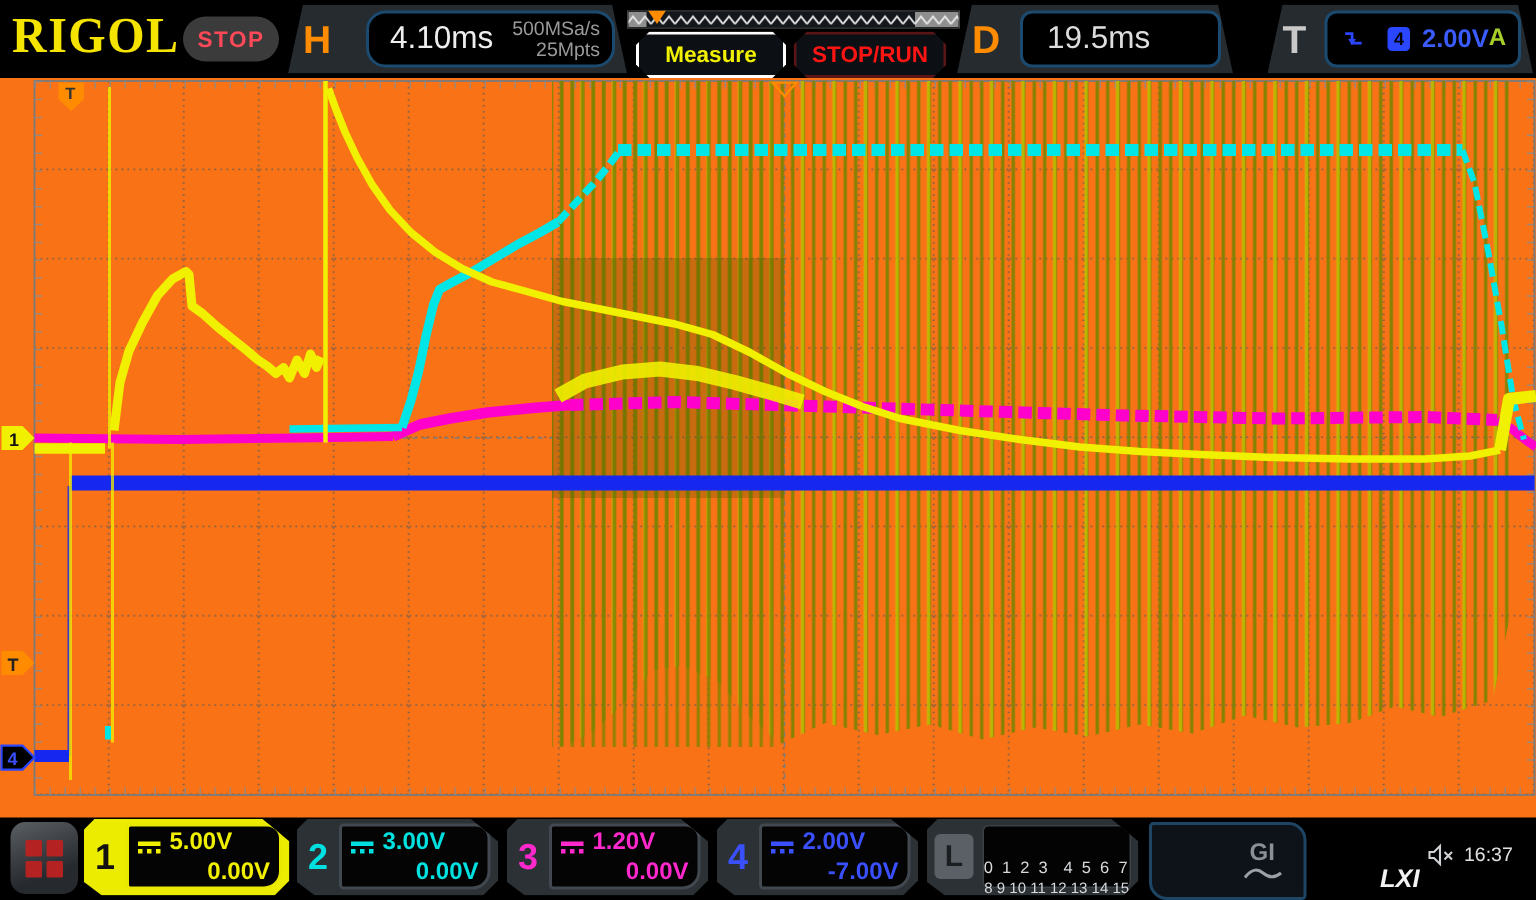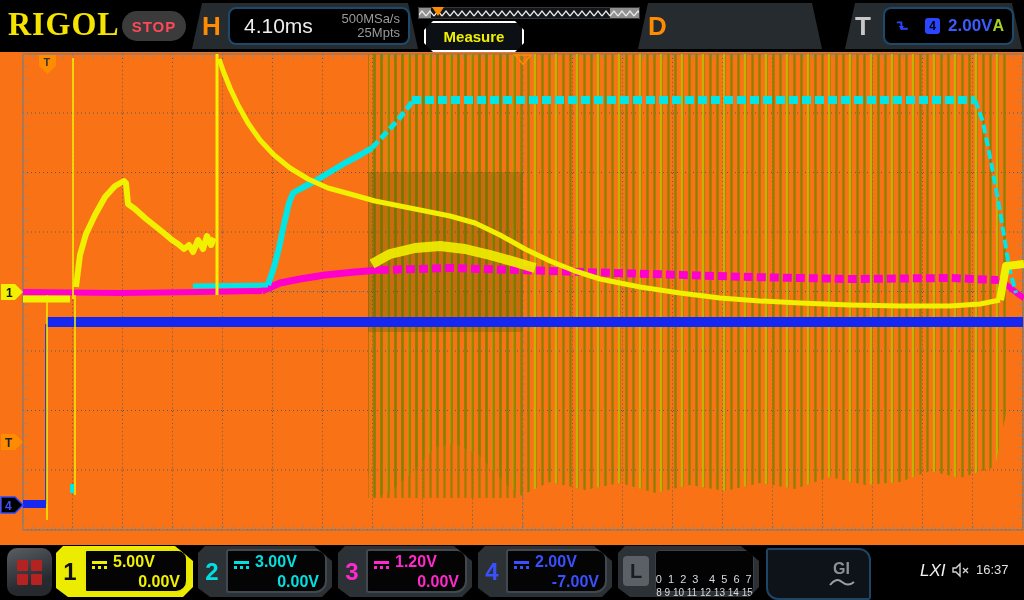--- a/index.html
+++ b/index.html
@@ -11,21 +11,21 @@
         font-size:32px;color:#f5e400;letter-spacing:1px;transform:scaleY(1.05);}
   .stopbadge{position:absolute;left:122px;top:11px;width:64px;height:30px;border-radius:16px;
         background:#3b3b3b;color:#ff4858;font-weight:bold;font-size:15px;letter-spacing:1px;
         display:flex;align-items:center;justify-content:center;}
   .tb-block{position:absolute;top:3px;height:46px;background:#262b30;
         clip-path:polygon(10px 0,calc(100% - 10px) 0,100% 100%,0 100%);}
   .tb-label{position:absolute;left:10px;top:8px;font-size:26px;font-weight:bold;color:#ff8c00;}
   .tb-inner{position:absolute;top:4px;bottom:4px;right:8px;background:#000;border:2px solid #1b4a6e;
         border-radius:8px;display:flex;align-items:center;}
   #h-block{left:192px;width:226px;}
-  #h-block .tb-inner{left:36px;}
+  #h-block .tb-inner{left:52px;border-radius:13px;}
   .h-value{font-size:21px;color:#eee;margin-left:14px;}
   .h-rates{margin-left:auto;margin-right:8px;text-align:right;color:#9a9a9a;font-size:13px;line-height:14px;}
   #d-block{left:638px;width:184px;}
   #d-block .tb-inner{left:42px;}
   .d-value{font-size:21px;color:#ddd;margin-left:16px;}
   #t-block{left:845px;width:177px;}
   #t-block .tb-label{color:#c8c8c8;}
   #t-block .tb-inner{left:38px;}
   .trg-badge{width:16px;height:16px;background:#2b46ff;border-radius:3px;color:#000;font-size:12px;
         font-weight:bold;display:flex;align-items:center;justify-content:center;margin-left:14px;}
@@ -71,21 +71,21 @@
   .lsq{position:absolute;left:5px;top:10px;width:26px;height:30px;background:#5a6066;border-radius:4px;
         color:#1b1e21;font-size:20px;font-weight:bold;display:flex;align-items:center;justify-content:center;}
   .lbox{position:absolute;left:37px;top:4px;right:5px;bottom:5px;background:#030303;border:1px solid #3a4046;
         border-radius:4px;color:#d8dadc;display:flex;flex-direction:column;align-items:center;justify-content:center;}
   .lrow1{font-size:11px;letter-spacing:1.5px;white-space:pre;line-height:14px;margin-top:28px;}
   .lrow2{font-size:10px;letter-spacing:0;white-space:pre;line-height:13px;}
   .gentag{position:absolute;top:3px;width:55px;height:48px;background:#0d1318;border:2px solid #1e4563;
         border-radius:3px 12px 3px 12px;display:flex;flex-direction:column;align-items:center;
         justify-content:center;color:#8b9096;font-weight:bold;font-size:16px;line-height:15px;}
   #gen1{left:766px;padding-left:46px;} #gen2{left:824px;}
-  .lxi{position:absolute;left:920px;top:16px;font-size:17px;font-weight:normal;font-style:italic;color:#f2f2f2;}
+  .lxi{position:absolute;left:920px;top:31px;font-size:17px;font-weight:bold;font-style:italic;color:#f2f2f2;}
   .clock{position:absolute;left:976px;top:17px;font-size:13px;color:#e0e0e0;}
   .spk{position:absolute;left:951px;top:16px;}
 </style>
 </head>
 <body>
 
 <div id="screen">
 
   <div id="topbar">
     <div class="logo">RIGOL</div>
@@ -109,23 +109,27 @@
         </pattern>
       </defs>
       <rect x="0" y="0" width="222" height="12" fill="#14181c" stroke="#555" stroke-width="1"></rect>
       <rect x="1" y="1" width="12" height="10" fill="#8f8f8f"></rect>
       <rect x="192" y="1" width="29" height="10" fill="#8f8f8f"></rect>
       <rect x="1" y="1" width="220" height="10" fill="url(#zig)"></rect>
       <polygon points="14,0 26,0 20,9" fill="#ff8c00"></polygon>
     </svg>
 
     <div class="tb-btn" id="measure-btn">Measure</div>
+    <div class="tb-btn" id="stoprun-btn">STOP/RUN</div>
 
     <div class="tb-block" id="d-block">
       <div class="tb-label">D</div>
+      <div class="tb-inner">
+        <span class="d-value">19.5ms</span>
+      </div>
     </div>
 
     <div class="tb-block" id="t-block">
       <div class="tb-label">T</div>
       <div class="tb-inner">
         <svg width="18" height="16" viewBox="0 0 18 16" style="margin-left:10px">
           <path d="M2,4 h5 v7 h7" fill="none" stroke="#2b46ff" stroke-width="2"></path>
           <polygon points="4.2,8 9.8,8 7,12.5" fill="#2b46ff"></polygon>
         </svg>
         <span class="trg-badge">4</span>

